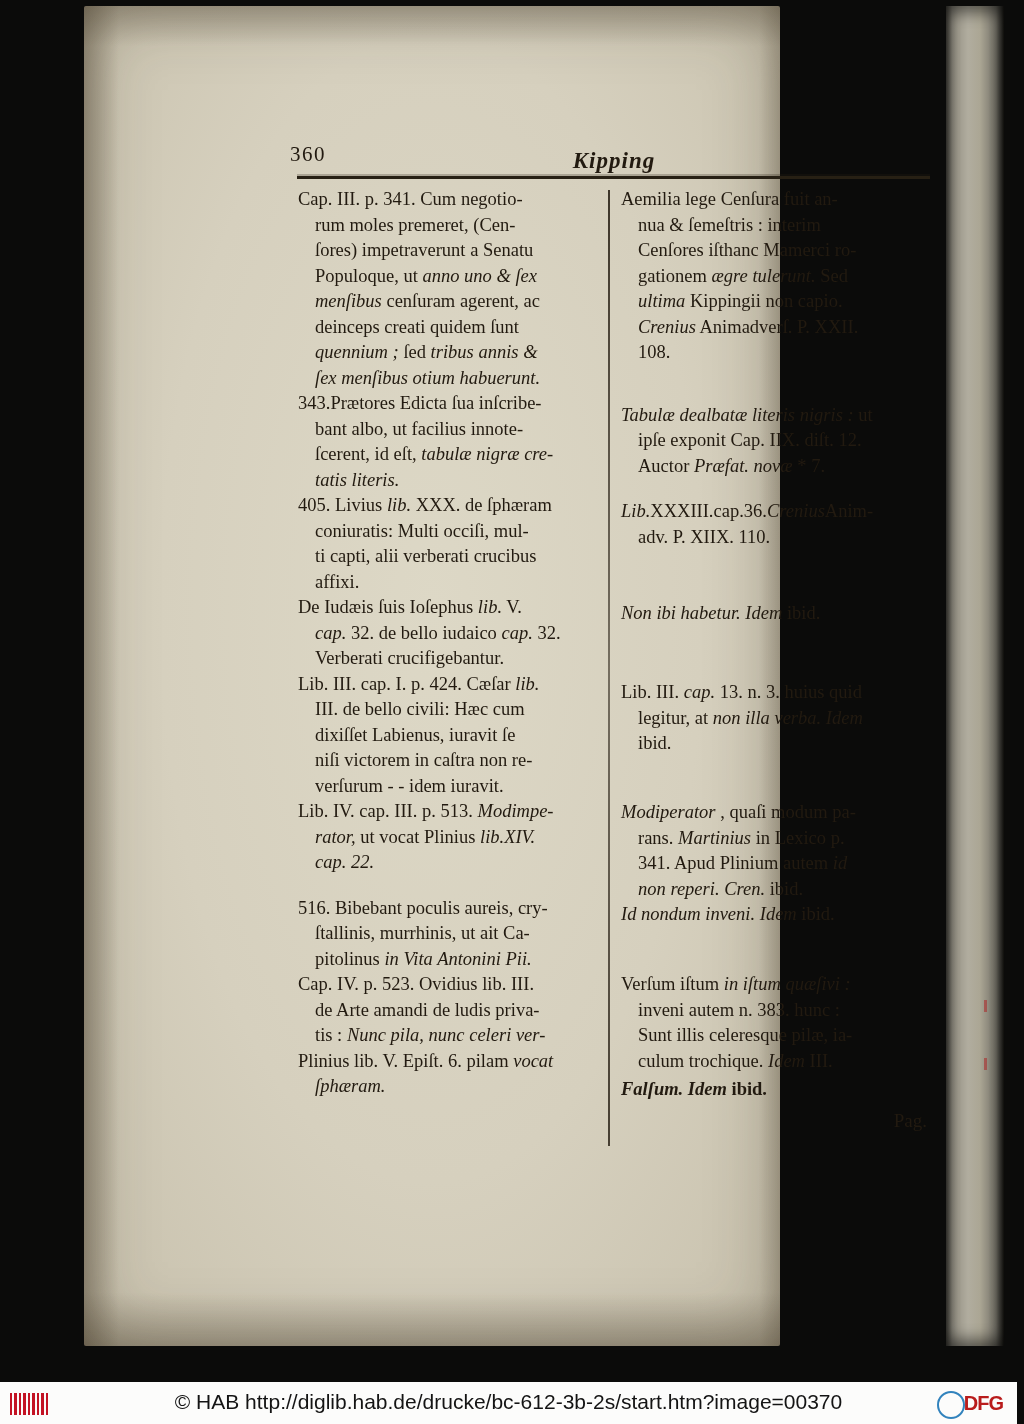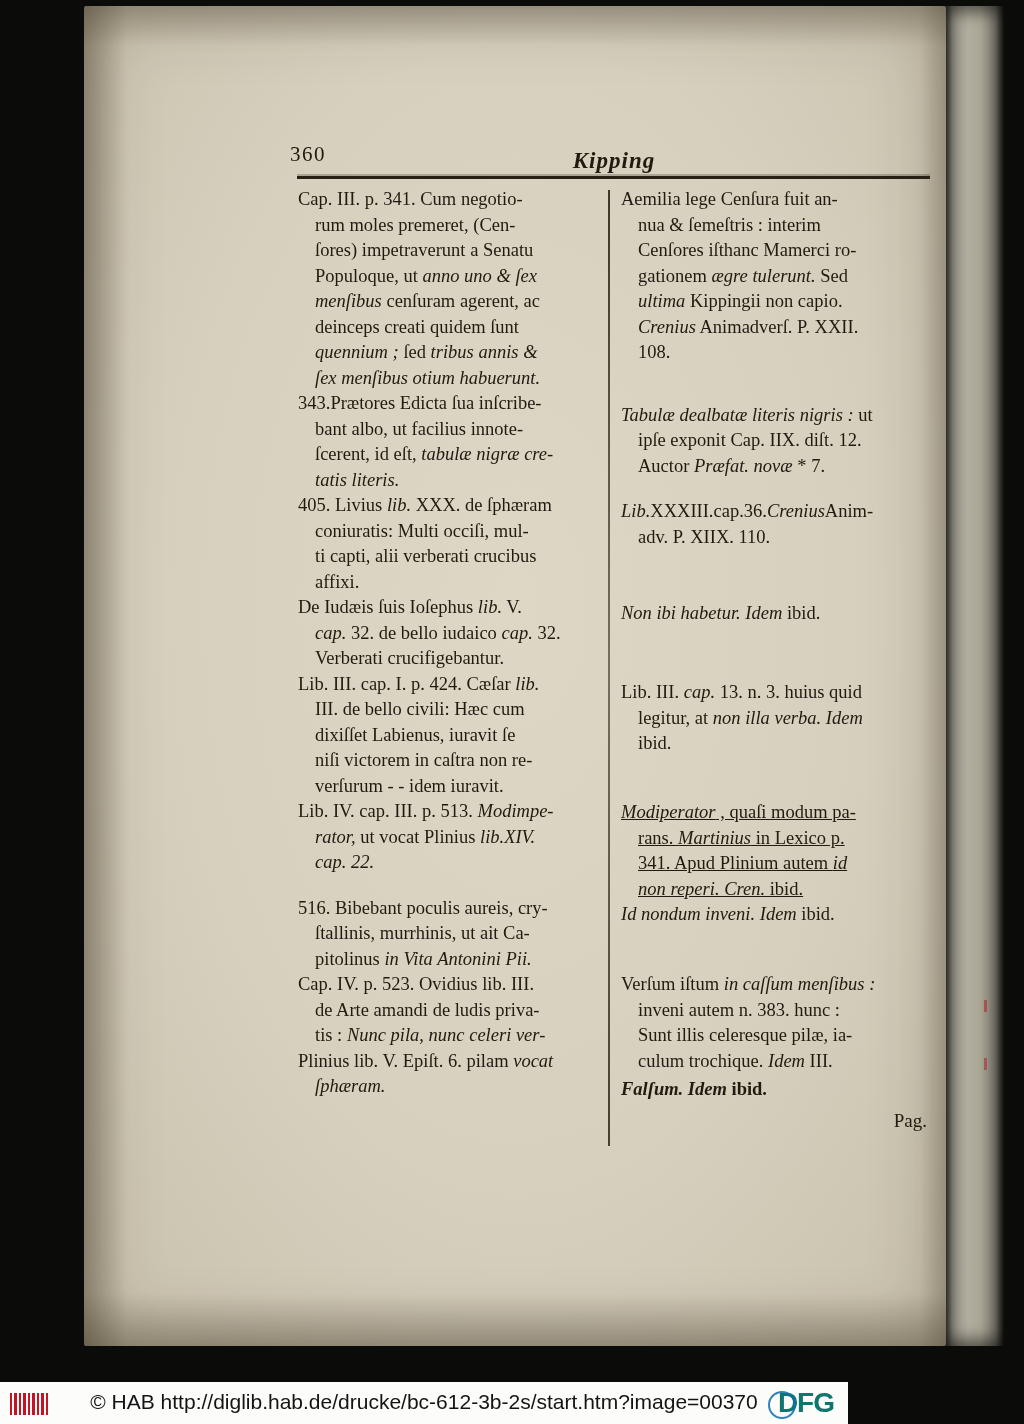--- a/index.html
+++ b/index.html
@@ -12,21 +12,21 @@
     position: relative;
     width: 1024px; height: 1424px;
     background: #0b0b0a;
     font-family: "Liberation Serif", "DejaVu Serif", serif;
   }
 
   
   .page {
     position: absolute;
     left: 84px; top: 6px;
-    width: 862px; height: 1340px;
+    width: 696px; height: 1340px;
     background:
       linear-gradient(90deg, rgba(70,58,40,.35) 0%, rgba(70,58,40,0) 5%),
       linear-gradient(270deg, rgba(70,58,40,.22) 0%, rgba(70,58,40,0) 3%),
       linear-gradient(180deg, rgba(70,58,40,.28) 0%, rgba(70,58,40,0) 3%),
       linear-gradient(0deg, rgba(70,58,40,.30) 0%, rgba(70,58,40,0) 4%),
       radial-gradient(ellipse at 50% 45%, #ddd8c6 0%, #d6d0be 55%, #c7c0ac 100%);
     box-shadow: inset 0 0 70px rgba(50,40,22,.35);
     border-radius: 2px;
     color: #221a10;
   }
@@ -80,42 +80,42 @@
   .edge-mark {
     position: absolute; width: 3px; height: 12px;
     background: rgba(170,45,45,.6); left: 38px;
   }
   .edge-mark.m1 { top: 994px; }
   .edge-mark.m2 { top: 1052px; }
 
   
   .footer-bar {
     position: absolute; left: 0; bottom: 0;
-    width: 848px; height: 42px;
+    width: 1017px; height: 42px;
     background: #fcfcfb;
   }
   .footer-text {
     position: absolute; left: 0; right: 0; top: 8px;
     text-align: center;
     font-family: "Liberation Sans", sans-serif;
     font-size: 21px; color: #141414;
   }
   .barcode-icon {
     position: absolute; left: 10px; top: 11px;
     width: 38px; height: 22px;
     background: repeating-linear-gradient(90deg,
       #c31324 0px, #c31324 2px, transparent 2px, transparent 4px,
       #c31324 4px, #c31324 7px, transparent 7px, transparent 9px);
   }
   .dfg-logo {
     position: absolute; right: 14px; top: 5px;
     width: 66px; height: 32px;
-    color: #0f766e;
+    color: #b91c1c;
     font-family: "Liberation Sans", sans-serif;
-    font-weight: bold; font-size: 28px; line-height: 32px;
+    font-weight: bold; font-size: 20px; line-height: 32px;
     letter-spacing: -1px;
     text-align: right;
   }
   .dfg-logo::before {
     content: "";
     position: absolute; left: 0px; top: 4px;
     width: 24px; height: 24px;
     border: 2px solid rgba(14,109,178,.85);
     border-radius: 50%;
   }
@@ -206,31 +206,31 @@
           <div class="line"><span>adv. P. XIIX. 110.</span></div>
         </div>
         <div class="entry" style="margin-top: 51px;">
           <div class="line"><span class="it">Non ibi habetur.  Idem</span><span> ibid.</span></div>
         </div>
         <div class="entry" style="margin-top: 53.55px;">
           <div class="line"><span>Lib. III. </span><span class="it">cap.</span><span> 13. n. 3. huius quid</span></div>
           <div class="line"><span>legitur, at </span><span class="it">non illa verba.  Idem</span></div>
           <div class="line"><span>ibid.</span></div>
         </div>
-        <div class="entry" style="margin-top: 43.35px; text-decoration: underline;">
+        <div class="entry" style="margin-top: 43.35px;">
           <div class="line"><span class="it">Modiperator</span><span> ,  quaſi modum pa-</span></div>
           <div class="line"><span>rans.  </span><span class="it">Martinius</span><span> in Lexico p.</span></div>
           <div class="line"><span>341.  Apud Plinium autem </span><span class="it">id</span></div>
           <div class="line"><span class="it">non reperi.  Cren.</span><span> ibid.</span></div>
         </div>
         <div class="entry" style="margin-top: 0;">
           <div class="line"><span class="it">Id nondum inveni.  Idem</span><span> ibid.</span></div>
         </div>
         <div class="entry" style="margin-top: 44.625px;">
-          <div class="line"><span>Verſum iſtum </span><span class="it">in caſſum menſibus :</span></div>
+          <div class="line"><span>Verſum iſtum </span><span class="it">in iſtum quæſivi :</span></div>
           <div class="line"><span>inveni autem  n. 383. hunc :</span></div>
           <div class="line"><span>Sunt illis celeresque pilæ, ia-</span></div>
           <div class="line"><span>culum trochique. </span><span class="it">Idem</span><span> III.</span></div>
         </div>
         <div class="entry" style="margin-top: 2.55px; font-weight: bold;">
           <div class="line"><span class="it">Falſum.  Idem</span><span> ibid.</span></div>
         </div>
       </div>
 
     <div class="catchword">Pag.</div>

